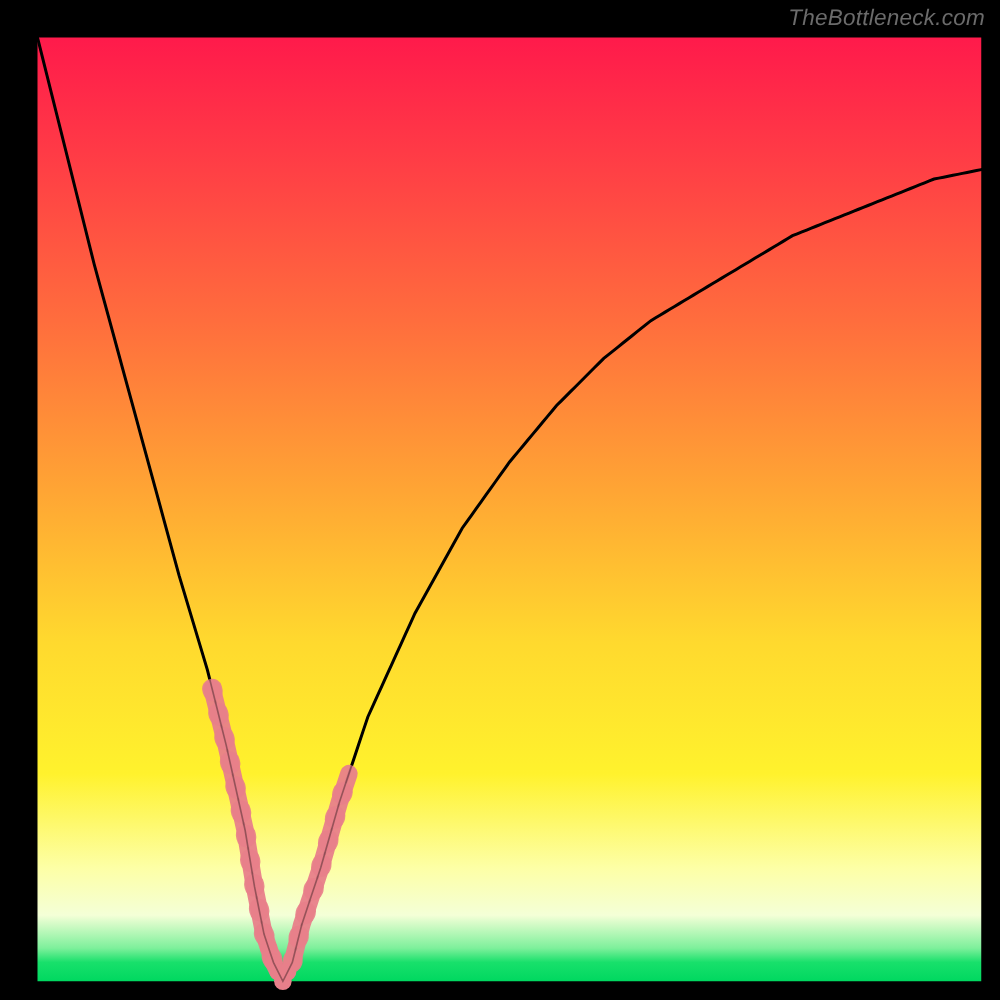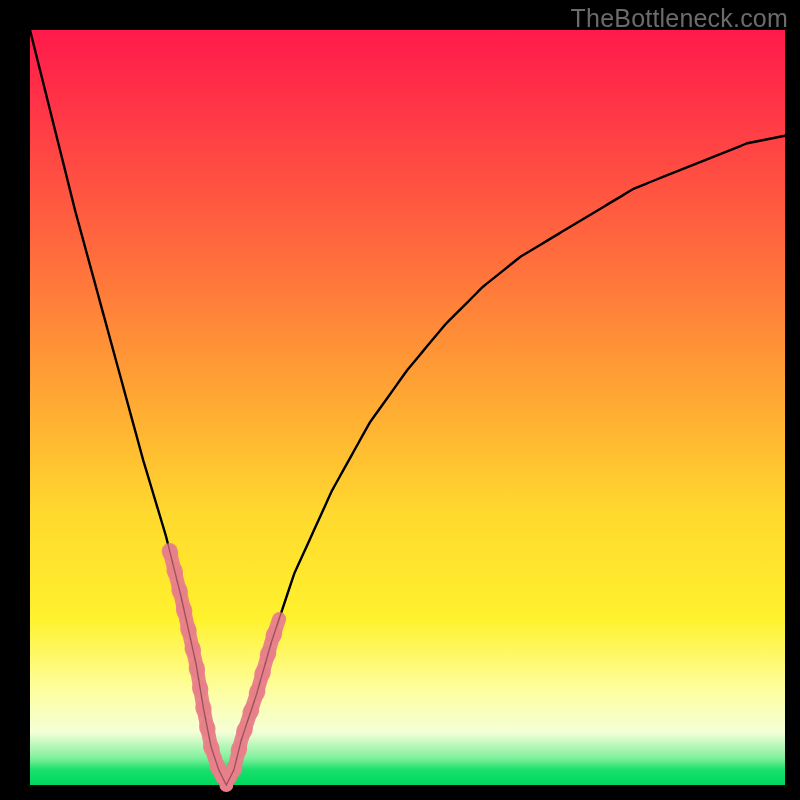--- a/index.html
+++ b/index.html
@@ -39,24 +39,25 @@
       #7df09b 96.5%,
       #18e06b 98%,
       #00d860 100%
     );
   }
   .watermark {
     position: absolute;
     top: 4px;
     right: 12px;
     color: #6b6b6b;
-    font-size: 25px;
+    font-size: 18px;
     font-weight: 500;
     letter-spacing: 0.2px;
     user-select: none;
+    font-style: italic;
   }
   svg.curve {
     position: absolute;
     left: 0;
     top: 0;
     width: 755px;
     height: 755px;
     overflow: visible;
   }
 </style>

